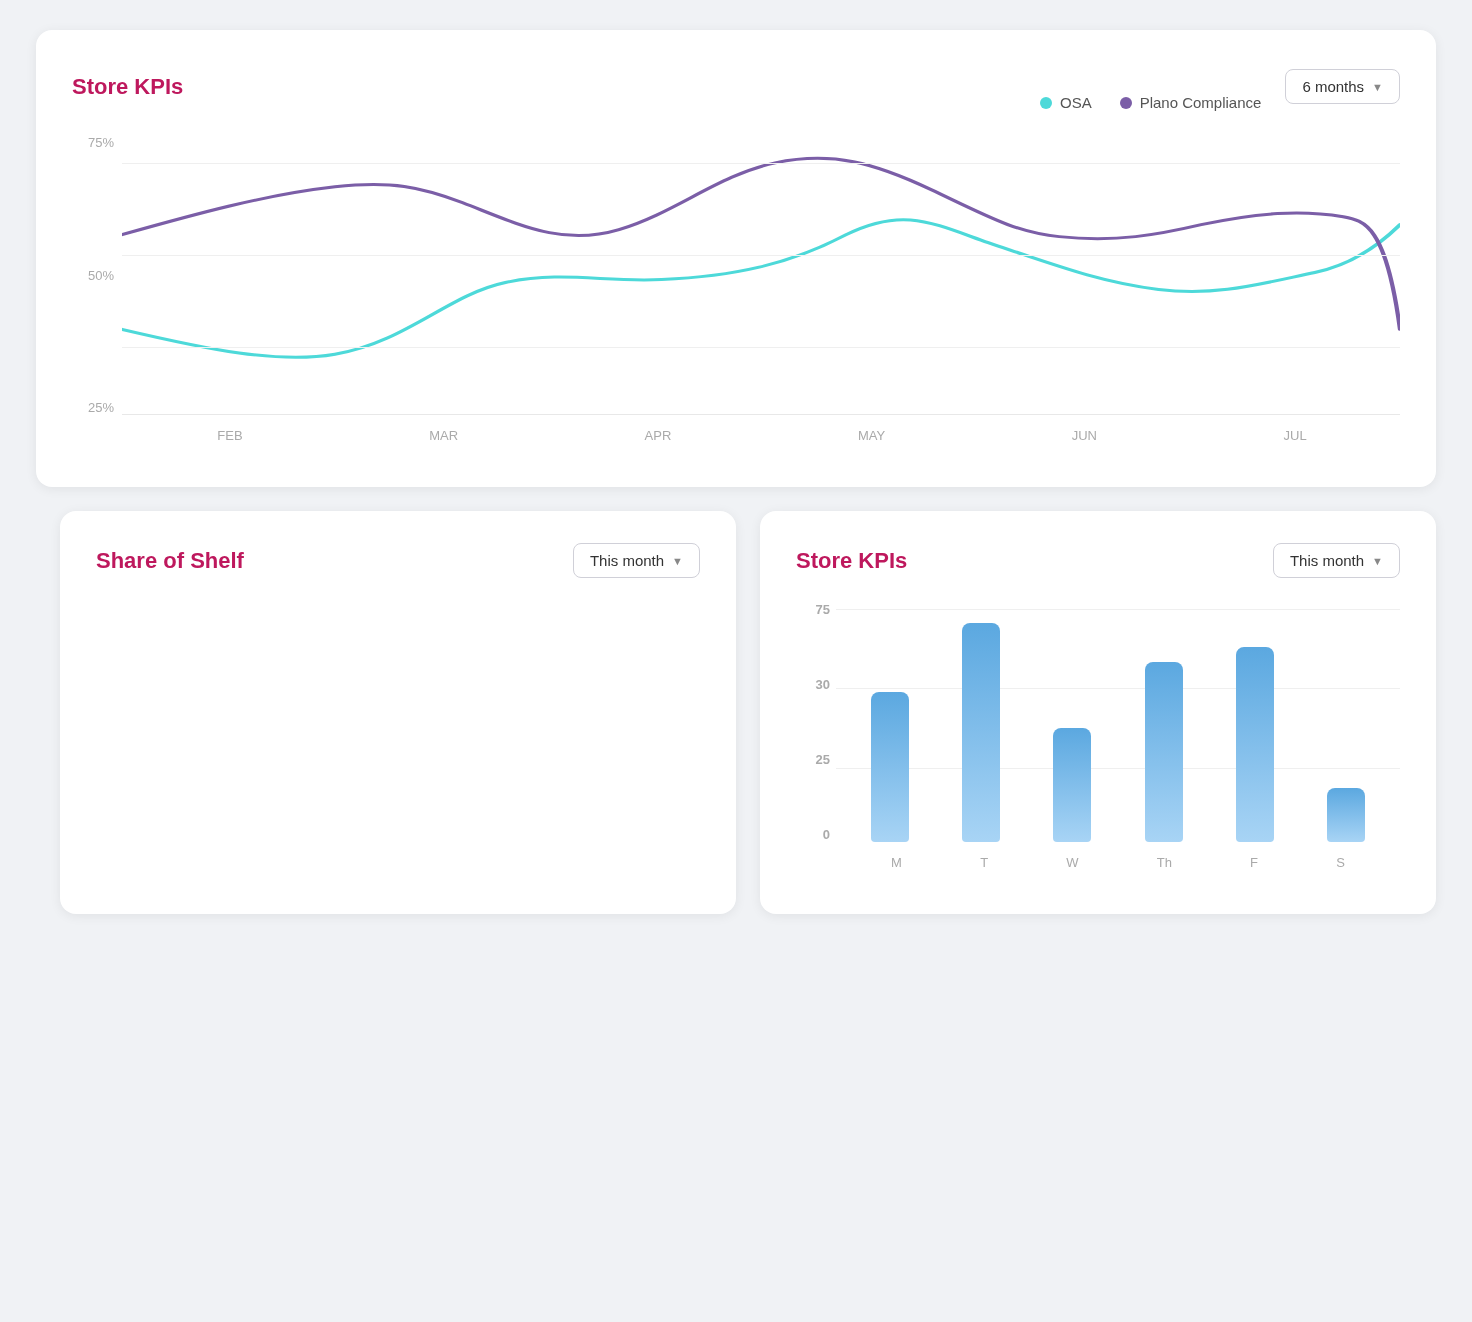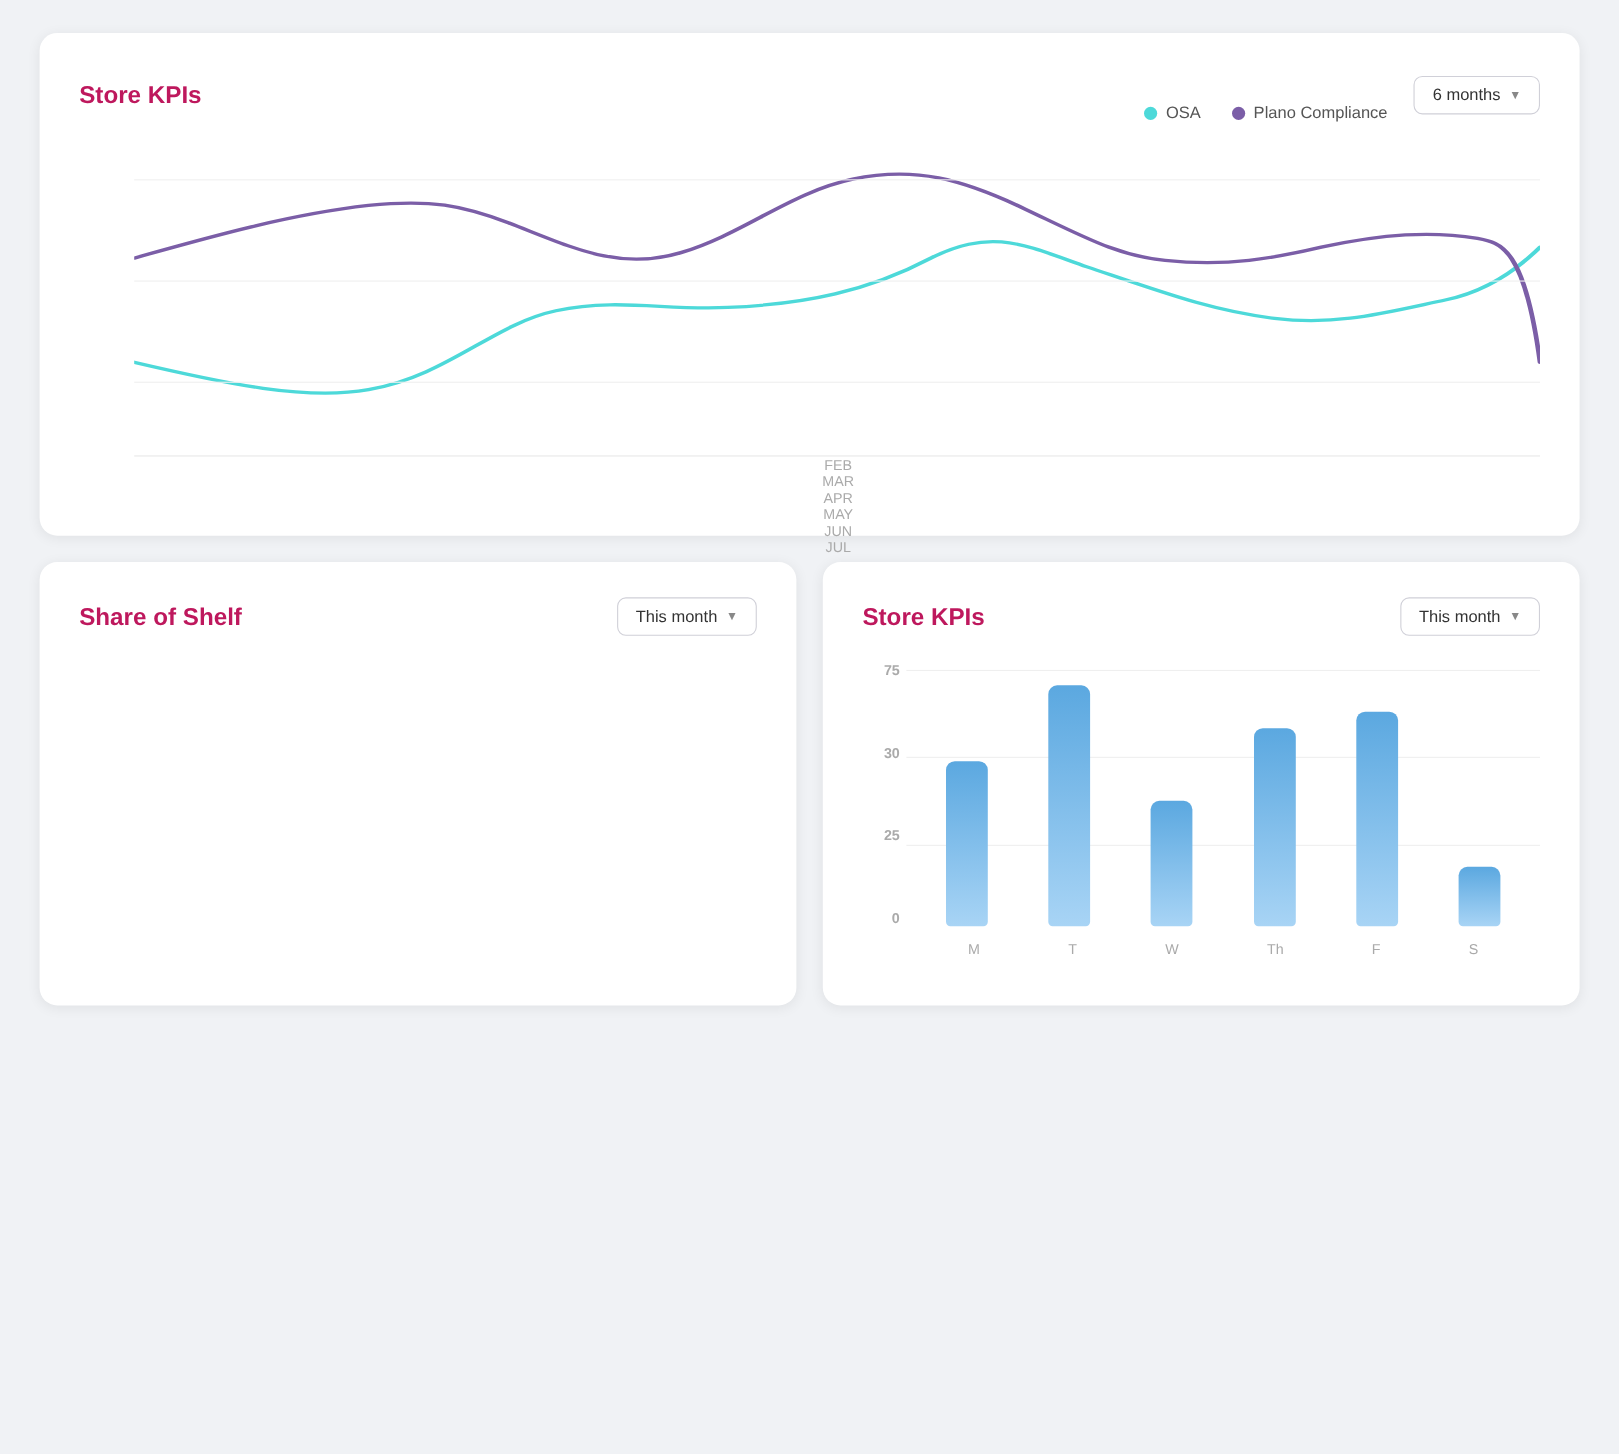--- a/index.html
+++ b/index.html
@@ -102,39 +102,39 @@
     }
     .x-axis {
       position: absolute;
       left: 52px;
       right: 0;
       bottom: 0;
       height: 40px;
       display: flex;
       justify-content: space-around;
       align-items: center;
-      flex-direction: column;
     }
     .x-label {
       font-size: 13px;
       color: #aaa;
       text-align: center;
     }
     .grid-line {
       position: absolute;
       left: 0;
       right: 0;
       height: 1px;
       background: #efefef;
     }
     
     .bottom-row {
       display: grid;
       grid-template-columns: 1fr 1fr;
       gap: 24px;
+      margin-left: 24px;
     }
     
     .sos-content {
       display: flex;
       align-items: center;
       gap: 32px;
       margin-top: 16px;
     }
     .donut-container {
       position: relative;
@@ -249,20 +249,25 @@
           <span>Plano Compliance</span>
         </div>
       </div>
       <button class="dropdown-btn">
         <span>6 months</span>
         <span class="chevron">▼</span>
       </button>
     </div>
 
     <div class="kpi-chart-area">
+      <div class="y-axis">
+        <span class="y-label">75%</span>
+        <span class="y-label">50%</span>
+        <span class="y-label">25%</span>
+      </div>
       <div class="chart-body">
         
         <div class="grid-line" style="top: 10%;"></div>
         <div class="grid-line" style="top: 43%;"></div>
         <div class="grid-line" style="top: 76%;"></div>
 
         
         <svg width="100%" height="100%" viewBox="0 0 900 280" preserveAspectRatio="none">
 
           <path d="M 0,195

